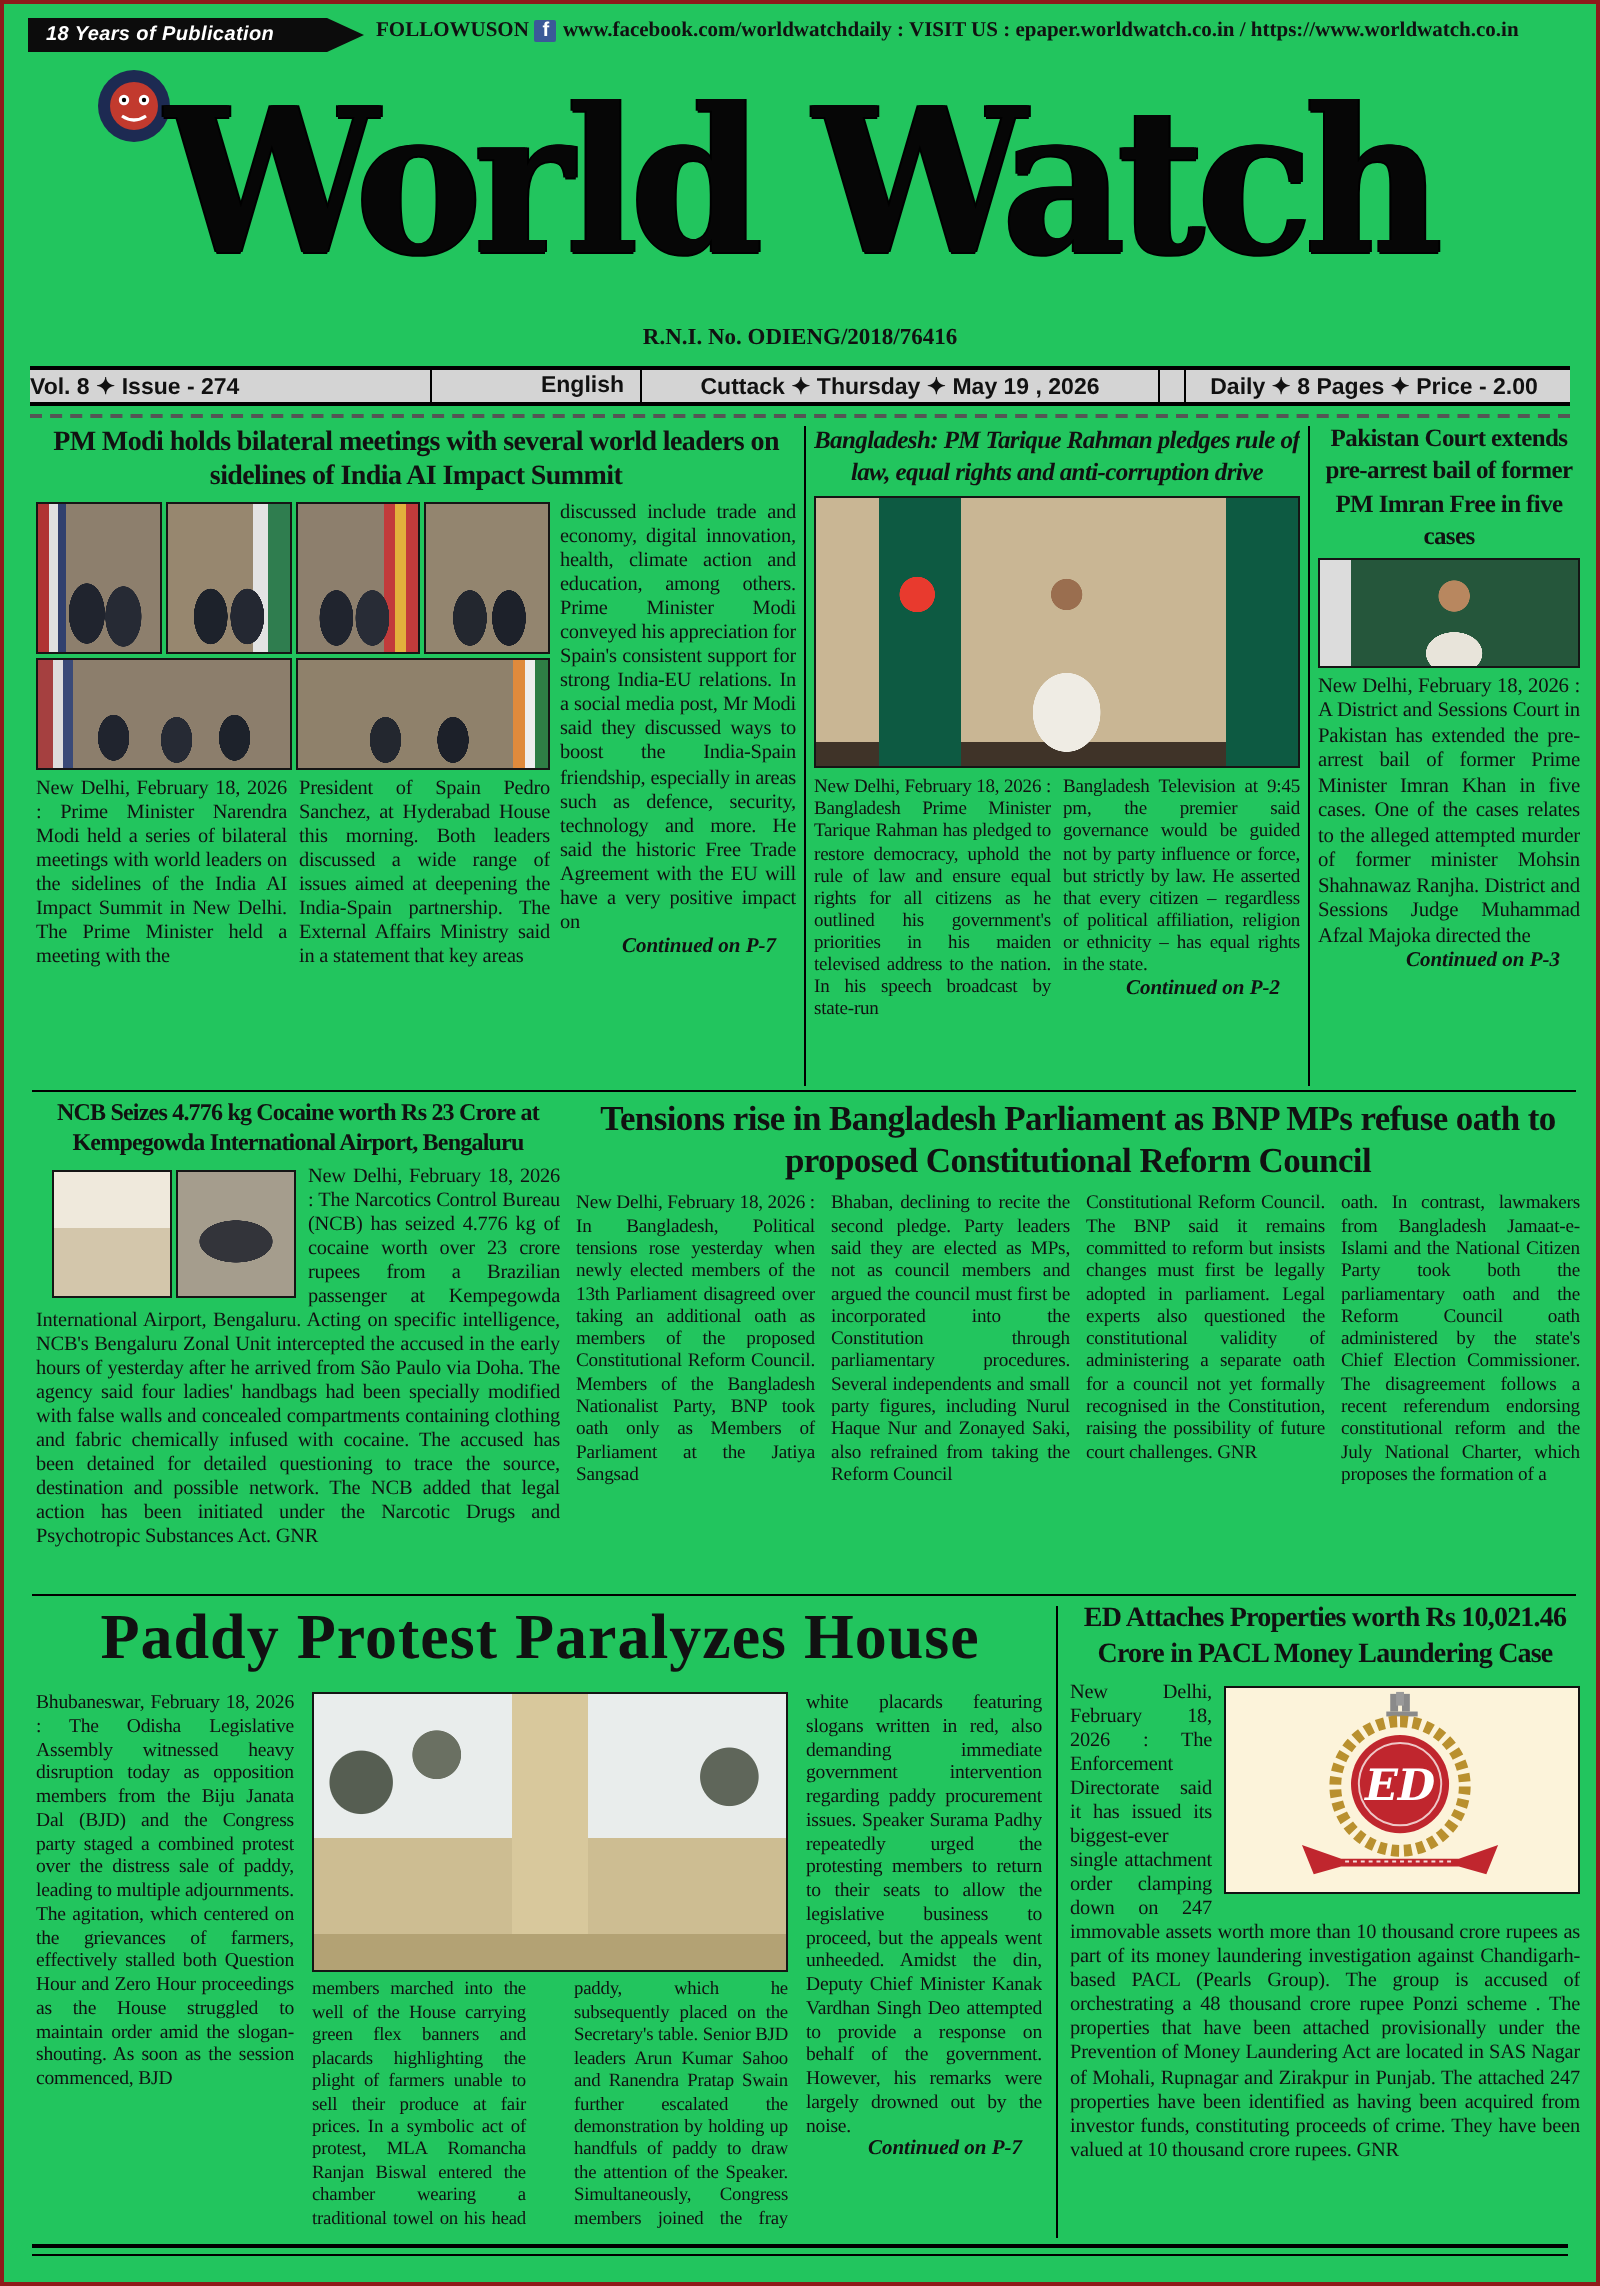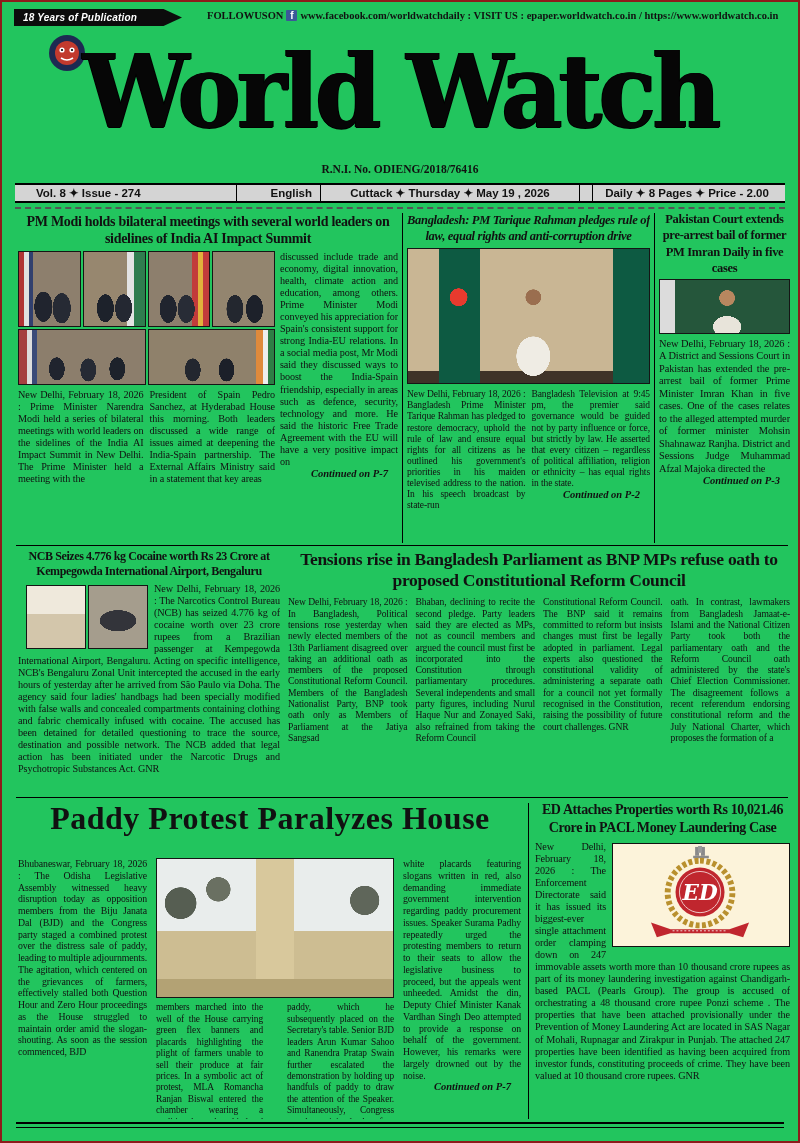--- a/index.html
+++ b/index.html
@@ -4,38 +4,38 @@
 <style>
   html,body{margin:0;padding:0;background:#e9e9e9;}
   .page{position:relative;width:800px;height:1143px;margin:0 auto;background:#22c55e;
         box-sizing:border-box;border:2px solid #8e1b1b;overflow:hidden;
         font-family:"Liberation Serif",serif;color:#111;}
   
   .ribbon{position:absolute;left:12px;top:7px;width:168px;height:17px;background:#0c0c0c;
           clip-path:polygon(0 0,89% 0,100% 50%,89% 100%,0 100%);
           display:flex;align-items:center;padding-left:9px;box-sizing:border-box;}
   .ribbon span{color:#fff;font:italic bold 10px "Liberation Sans",sans-serif;letter-spacing:.2px;}
-  .followline{position:absolute;left:205px;top:8px;right:8px;display:flex;align-items:center;gap:3px;
+  .followline{position:absolute;left:186px;top:8px;right:8px;display:flex;align-items:center;gap:3px;
               font:bold 10.5px "Liberation Serif",serif;white-space:nowrap;}
   .fb{display:inline-block;width:11px;height:11px;background:#3b5998;color:#fff;
       font:bold 10px/11px "Liberation Sans",sans-serif;text-align:center;border-radius:1px;}
   
   .jlogo{position:absolute;left:46px;top:32px;}
   .mast-title{position:absolute;left:0;right:0;top:26px;height:132px;text-align:center;
               font-family:"DejaVu Serif",serif;font-weight:bold;font-size:95px;line-height:128px;
               letter-spacing:-4px;color:#060606;transform:scaleY(1.06);
               text-shadow:1px 0 #000,-1px 0 #000,0 1px #000;}
   .rni{position:absolute;left:0;right:0;top:161px;text-align:center;
        font:bold 11.5px "Liberation Serif",serif;}
   
   .infobar{position:absolute;left:13px;right:13px;top:181px;height:20px;background:#d4d4d4;
            border-top:2px solid #000;border-bottom:2px solid #000;box-sizing:border-box;
            display:flex;align-items:center;font:bold 11.5px "Liberation Sans",sans-serif;}
   .infobar .vd{width:1px;align-self:stretch;background:#000;}
-  .ib1{width:200px;padding-left:21px;}
+  .ib1{width:200px;padding-left:0;}
   .ib2{flex:1;text-align:right;padding-right:8px;}
   .ib3{width:258px;text-align:center;}
   .ib4{width:12px;}
   .ib5{width:188px;text-align:center;padding-right:4px;}
   .dashedline{position:absolute;left:13px;right:13px;top:205px;border-top:2px dashed #555;}
   
   .hl{font-weight:bold;text-align:center;margin:0;font-family:"Liberation Serif",serif;}
   .bodytxt{text-align:justify;font-size:10.2px;line-height:1.18;letter-spacing:-.1px;}
   .cont{font-style:italic;font-weight:bold;text-align:right;padding-right:10px;font-size:10.5px;}
   .vline{position:absolute;width:1px;background:#000;}
@@ -102,21 +102,21 @@
   .ncb-ph-b{background:radial-gradient(ellipse 26px 15px at 50% 56%,#33343a 70%,transparent 71%),
             linear-gradient(180deg,#a59d8d 0 100%);}
   .tens{position:absolute;left:286px;top:547px;width:502px;height:245px;overflow:hidden;}
   .tens .hl{font-size:17.5px;line-height:1.18;letter-spacing:-.3px;}
   .ten-cols{display:flex;gap:8px;margin-top:6px;height:196px;overflow:hidden;}
   .ten-cols>div{flex:1;}
   .ten-cols .bodytxt{font-size:9.6px;line-height:1.18;}
   
   .paddy{position:absolute;left:16px;top:799px;width:504px;height:318px;overflow:hidden;}
   .paddy .hl{font-size:32px;line-height:1.1;letter-spacing:.5px;white-space:nowrap;}
-  .paddy-body{display:flex;gap:9px;margin-top:22px;}
+  .paddy-body{display:flex;gap:9px;margin-top:10px;}
   .p-col1{width:129px;height:268px;overflow:hidden;}
   .p-mid{width:238px;}
   .paddy-photo{height:140px;
       background:radial-gradient(circle 26px at 10% 32%,#565e52 60%,transparent 62%),
       radial-gradient(circle 20px at 26% 22%,#6a7062 60%,transparent 62%),
       radial-gradient(circle 24px at 88% 30%,#5f665a 60%,transparent 62%),
       linear-gradient(0deg,#b3a274 0 13%,transparent 13%),
       linear-gradient(90deg,transparent 0 42%,#d8c89c 42% 58%,transparent 58%),
       linear-gradient(180deg,#e9edec 0 52%,#cdbd92 52% 100%);}
   .p-mid-cols{display:flex;gap:24px;margin-top:4px;height:126px;overflow:hidden;}
@@ -206,21 +206,21 @@
       <div>
         <div class="bodytxt">Bangladesh Television at 9:45 pm, the premier said governance would be guided not by party influence or force, but strictly by law. He asserted that every citizen – regardless of political affiliation, religion or ethnicity – has equal rights in the state.</div>
         <div class="cont">Continued on P-2</div>
       </div>
     </div>
   </section>
 
   <div class="vline" style="left:652px;top:211px;height:330px;"></div>
 
   <section class="pk">
-    <h2 class="hl">Pakistan Court extends pre-arrest bail of former PM Imran Daily in five cases</h2>
+    <h2 class="hl">Pakistan Court extends pre-arrest bail of former PM Imran Free in five cases</h2>
     <div class="photo pk-photo"></div>
     <div class="pk-body">
       <div class="bodytxt">New Delhi, February 18, 2026 :  A District and Sessions Court in Pakistan has extended the pre-arrest bail of former Prime Minister Imran Khan in five cases. One of the cases relates to the alleged attempted murder of former minister Mohsin Shahnawaz Ranjha. District and Sessions Judge Muhammad Afzal Majoka directed the</div>
       <div class="cont">Continued on P-3</div>
     </div>
   </section>
 
   <div class="hline" style="left:14px;width:772px;top:543px;"></div>
 
   <section class="ncb">

